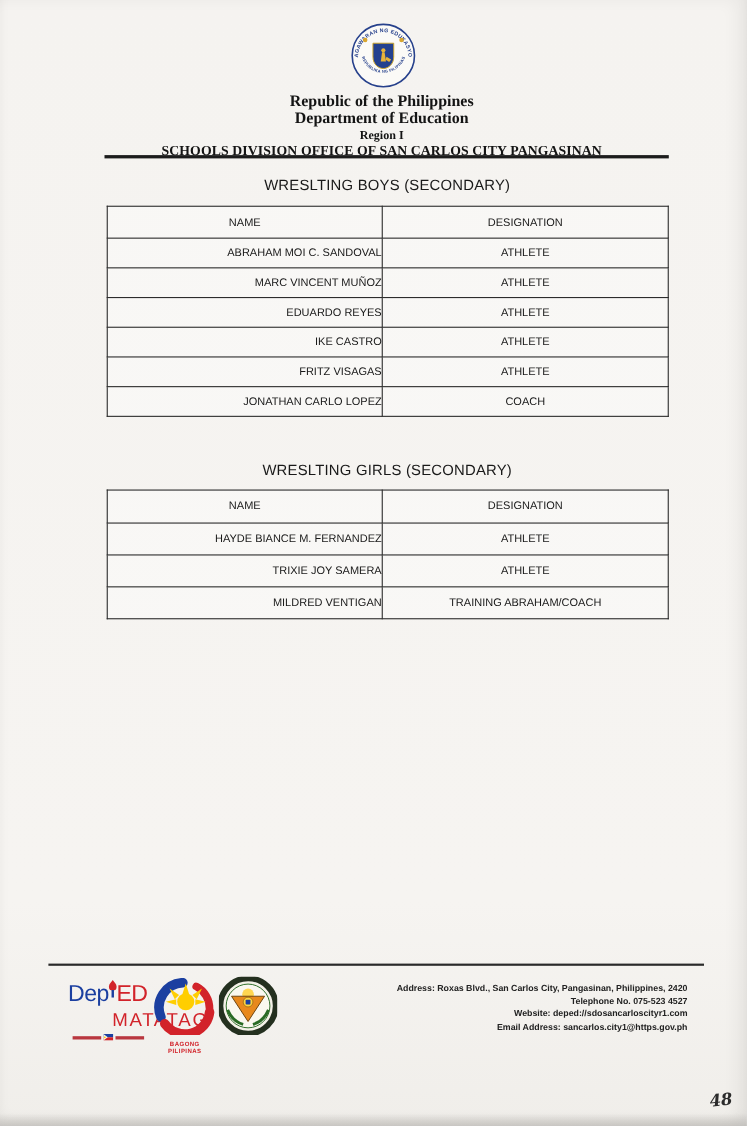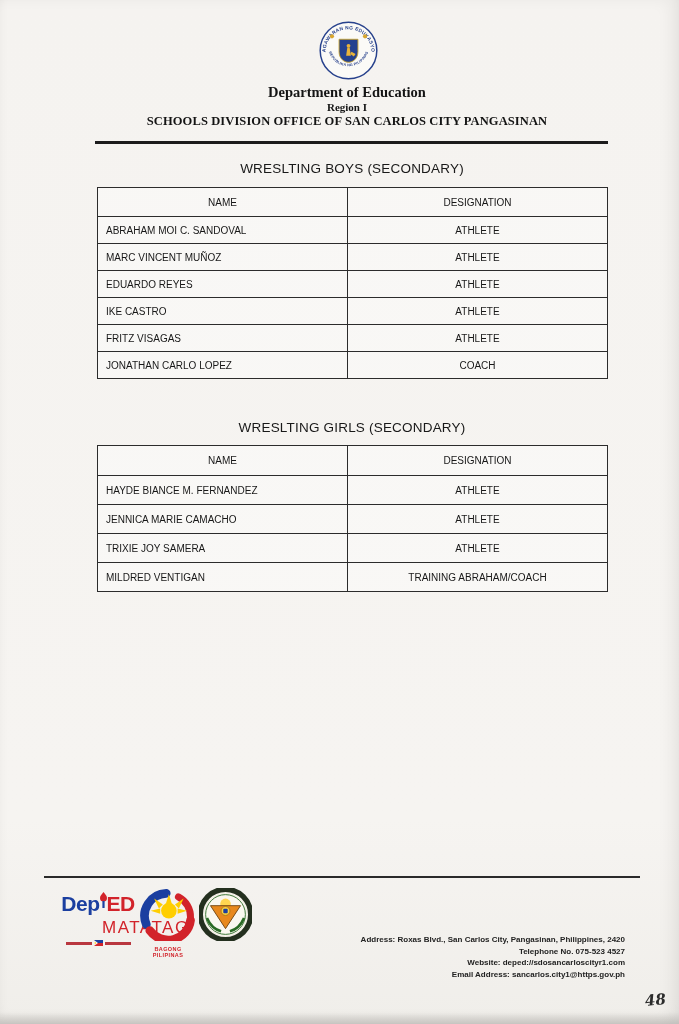--- a/index.html
+++ b/index.html
@@ -41,45 +41,45 @@
   .roster-boys  { top:187px; }
   .roster-girls { top:445px; }
   .roster col.c-name  { width:250px; }
   .roster col.c-desig { width:260px; }
   .roster th, .roster td { border:1px solid #2c2c2c; font-size:10px; font-weight:400; color:#171717; }
   .roster th { text-align:center; }
   .roster-boys  th { height:29px; }
   .roster-boys  td { height:27px; }
   .roster-girls th { height:30px; }
   .roster-girls td { height:29px; }
-  .roster td.name  { text-align:left; padding-left:8px; }
+  .roster td.name  { text-align:right; padding-left:8px; }
   .roster td.desig { text-align:center; }
 
   
   .footer-rule { position:absolute; left:44px; top:876px; width:596px; height:2px; background:#2a2a2a; }
 
   .deped-logo { position:absolute; left:57px; top:893px; width:82px; text-align:center; }
-  .deped-word { font-size:21px; font-weight:bold; line-height:22px; letter-spacing:-0.5px; position:relative; }
+  .deped-word { font-size:21px; font-weight:normal; line-height:22px; letter-spacing:-0.5px; position:relative; }
   .deped-word .dep { color:#1b3fa0; }
   .deped-word .ed  { color:#d2232a; }
   .deped-torch { position:relative; top:-3px; margin:0 -1px; }
   .matatag { font-size:17px; font-weight:normal; color:#d2232a; letter-spacing:1.5px; margin-top:3px;margin-left:45px; }
   .matatag-sub { margin-top:2px; display:flex; align-items:center; justify-content:center; gap:2px; }
   .matatag-sub .bar { display:inline-block; height:3px; width:26px; }
   .matatag-sub .bar.left  { background:#b9373f; }
   .matatag-sub .bar.right { background:#b9373f; }
 
   .bp-logo { position:absolute; left:139px; top:889px; width:58px; text-align:center; }
   .bp-label { font-size:5.5px; font-weight:bold; color:#d2232a; letter-spacing:0.4px; margin-top:1px; }
 
   .division-seal { position:absolute; left:199px; top:888px; }
 
   .address-block {
     position:absolute; right:54px; top:893px; width:330px;
-    text-align:right; font-size:8px; font-weight:bold; line-height:11.5px; color:#222;margin-top:41px;
+    text-align:right; font-size:8px; font-weight:bold; line-height:11.5px; color:#222;
   }
 
   .page-number {
     position:absolute; left:645px; top:991px;
     font-family:"DejaVu Serif", serif; font-style:italic; font-weight:bold;
     font-size:15px; color:#2b2b2b; transform:rotate(-6deg);
   }
 </style>
 </head>
 <body>
@@ -100,20 +100,21 @@
     </text>
     <circle cx="22" cy="26" r="3.5" fill="#d9a62e"></circle>
     <circle cx="78" cy="26" r="3.5" fill="#d9a62e"></circle>
     <path d="M34 31 h32 v21 c0 12 -9 18 -16 18 c-7 0 -16 -6 -16 -18 z" fill="#24418f" stroke="#caa22a" stroke-width="1.5"></path>
     <circle cx="50" cy="42" r="3.2" fill="#e8b33a"></circle>
     <path d="M48 45 l4 0 l2 14 l-8 0 z" fill="#e8b33a"></path>
     <path d="M55 52 l7 4 l-3 4 l-6 -4 z" fill="#e8b33a"></path>
   </svg>
 
   <div class="header-block">
+    <div class="h-republic">Republic of the Philippines</div>
     <div class="h-department">Department of Education</div>
     <div class="h-region">Region I</div>
     <div class="h-office">SCHOOLS DIVISION OFFICE OF SAN CARLOS CITY PANGASINAN</div>
   </div>
   <div class="header-rule"></div>
 
   <div class="tbl-title title-boys">WRESLTING BOYS (SECONDARY)</div>
   <table class="roster roster-boys">
     <colgroup>
         <col class="c-name">
@@ -161,24 +162,20 @@
       </colgroup>
     <thead>
       <tr>
         <th>NAME</th>
         <th>DESIGNATION</th>
       </tr>
     </thead>
     <tbody>
       <tr>
         <td class="name">HAYDE BIANCE M. FERNANDEZ</td>
-        <td class="desig">ATHLETE</td>
-      </tr>
-      <tr>
-        <td class="name">JENNICA MARIE CAMACHO</td>
         <td class="desig">ATHLETE</td>
       </tr>
       <tr>
         <td class="name">TRIXIE JOY SAMERA</td>
         <td class="desig">ATHLETE</td>
       </tr>
       <tr>
         <td class="name">MILDRED VENTIGAN</td>
         <td class="desig">TRAINING ABRAHAM/COACH</td>
       </tr>

